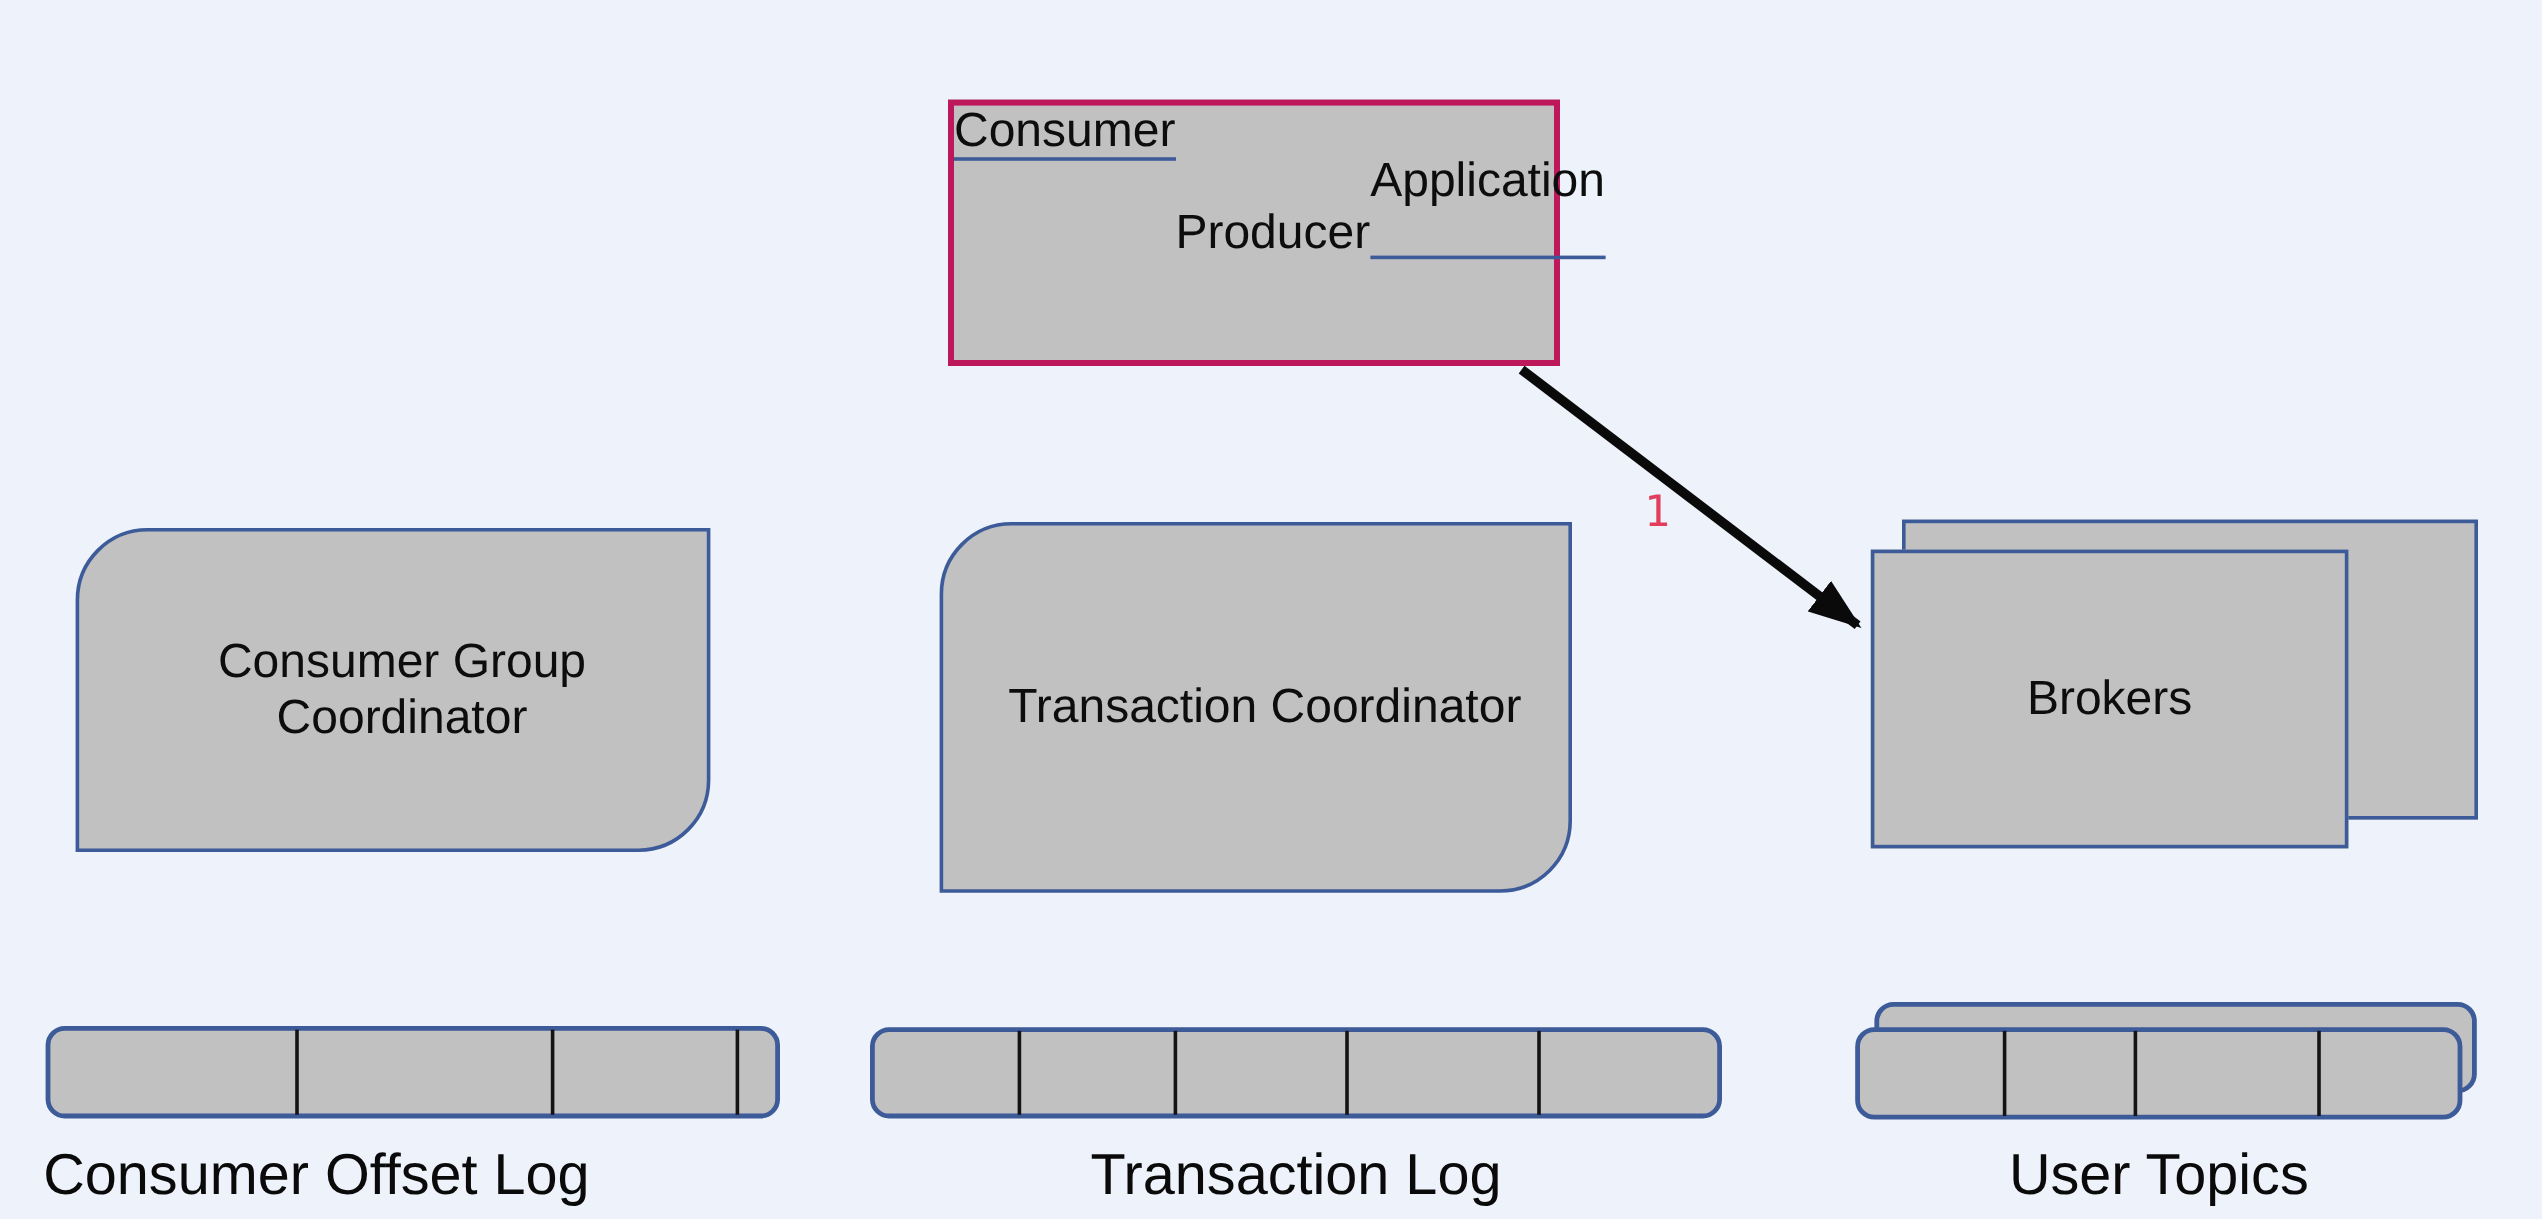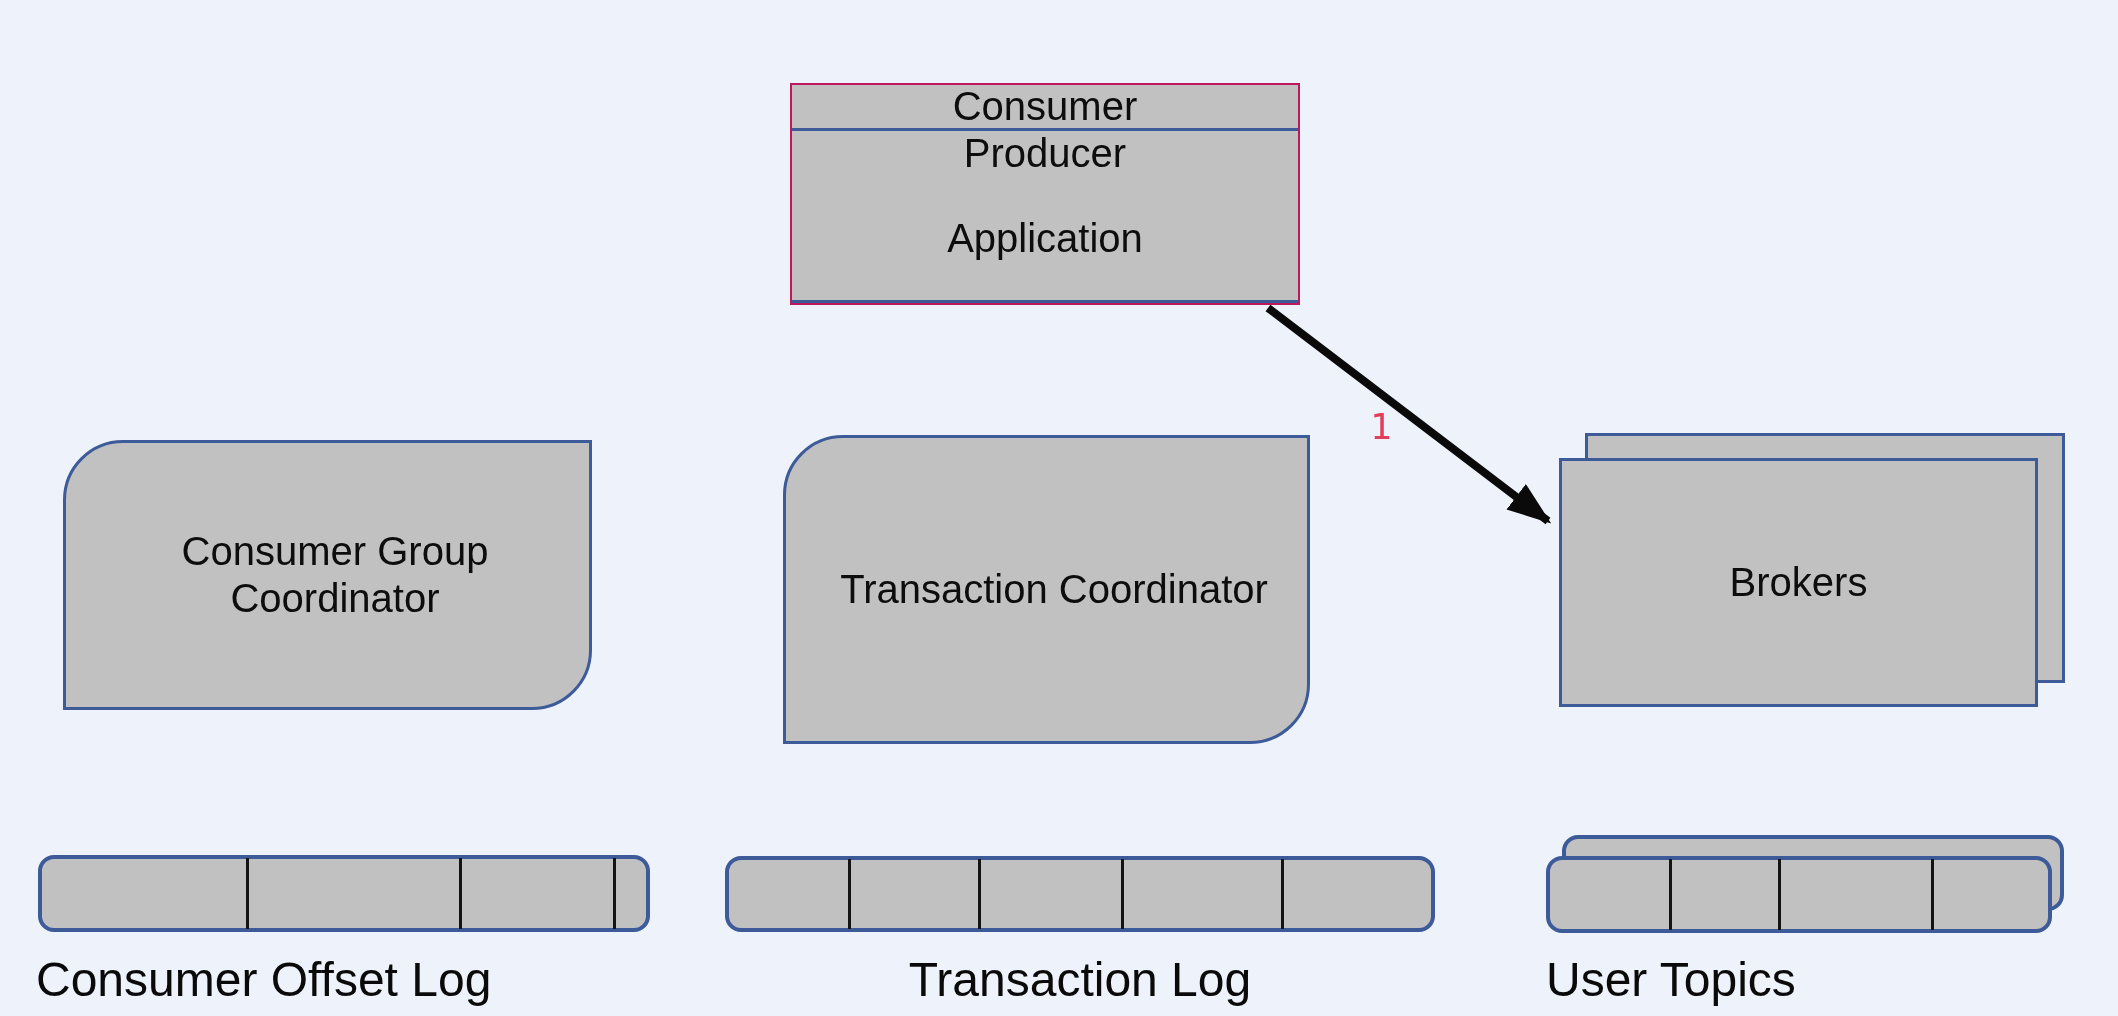--- a/index.html
+++ b/index.html
@@ -7,22 +7,22 @@
     position:relative;
     width:2118px;height:1016px;
     background:#edf2fb;
     font-family:"Liberation Sans", sans-serif;
     color:#0d0d0d;
     overflow:hidden;
   }
   
   .app-stack{
     position:absolute;left:790px;top:83px;width:510px;height:222px;
-    box-sizing:border-box;border:2px solid #be185d;background:#c1c1c1;
-    display:flex;flex-direction:column;
+    box-sizing:border-box;border:5px solid #be185d;background:#c1c1c1;
+    display:flex;flex-direction:row;
   }
   .band{display:flex;align-items:center;justify-content:center;font-size:40px;}
   .band-consumer{height:43px;border-bottom:3px solid #3d5b99;}
   .band-application{height:125px;border-bottom:3px solid #3d5b99;}
   .band-producer{flex:1;}
   
   .arrow-svg{position:absolute;left:0;top:0;width:2118px;height:1016px;pointer-events:none;}
   .arrow-label{
     position:absolute;left:1370px;top:406px;
     font-family:"DejaVu Sans Mono", monospace;
@@ -40,38 +40,38 @@
   .tc{left:783px;top:435px;width:527px;height:309px;}
   .coord-text-cgc{width:460px;}
   .coord-text-tc{width:430px;}
   
   .broker-box{
     position:absolute;box-sizing:border-box;
     background:#c1c1c1;border:3px solid #3d5b99;
   }
   .broker-back{left:1585px;top:433px;width:480px;height:250px;}
   .broker-front{
-    left:1559px;top:458px;width:479px;height:249px;
+    left:1559px;top:458px;width:398px;height:249px;
     display:flex;align-items:center;justify-content:center;font-size:40px;
   }
   
   .log-bar{
     position:absolute;box-sizing:border-box;
     background:#c1c1c1;border:4px solid #3d5b99;border-radius:16px;
   }
   .col-bar{left:38px;top:855px;width:612px;height:77px;}
   .tl-bar{left:725px;top:856px;width:710px;height:76px;}
   .ut-back{left:1562px;top:835px;width:502px;height:76px;}
   .ut-bar{left:1546px;top:856px;width:506px;height:77px;}
   .divider{position:absolute;top:-1px;bottom:-1px;width:3px;background:#141414;}
   
   .log-label{position:absolute;top:952px;font-size:48px;color:#0a0a0a;white-space:nowrap;}
   .col-label{left:36px;}
   .tl-label{left:725px;width:710px;text-align:center;}
-  .ut-label{left:1546px;width:506px;text-align:left;}
+  .ut-label{left:1546px;width:506px;text-align:center;}
 </style>
 </head>
 <body>
 
 <div class="canvas">
 
   <div class="app-stack">
     <div class="band band-consumer">Consumer</div>
     <div class="band band-producer">Producer</div>
     <div class="band band-application">Application</div>

